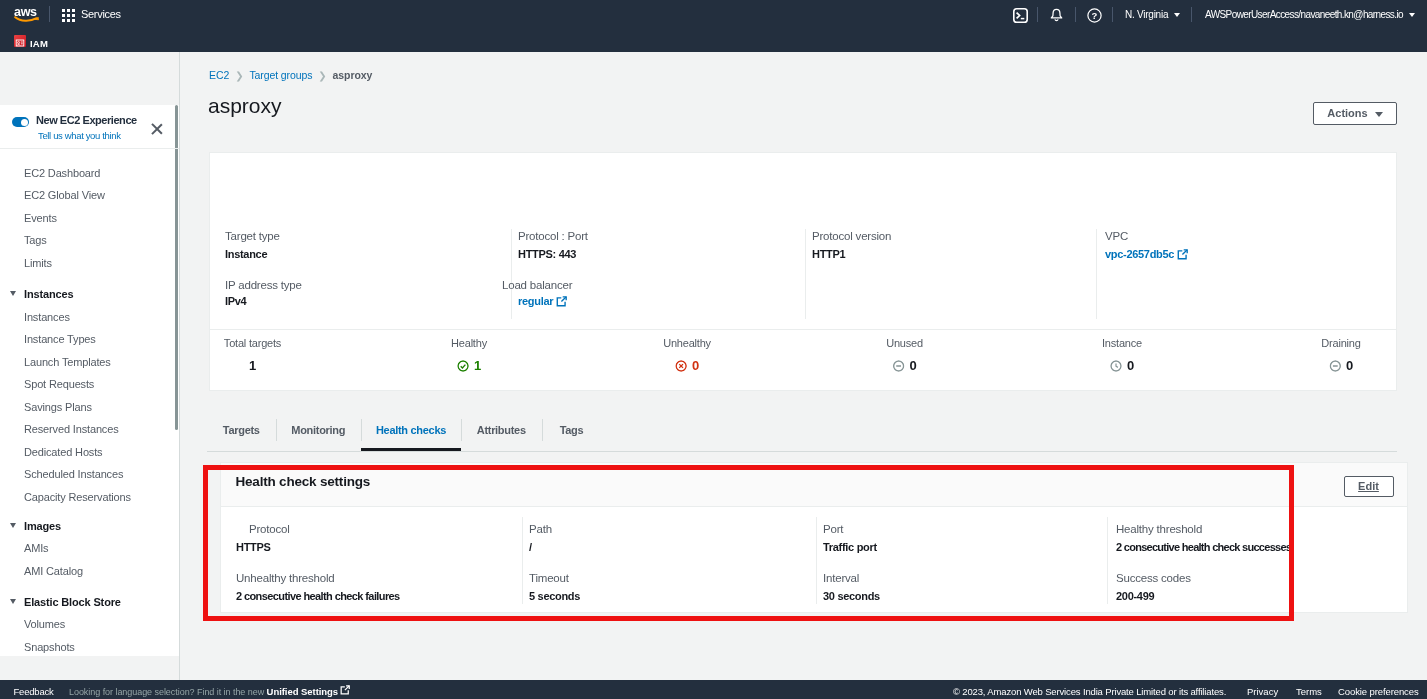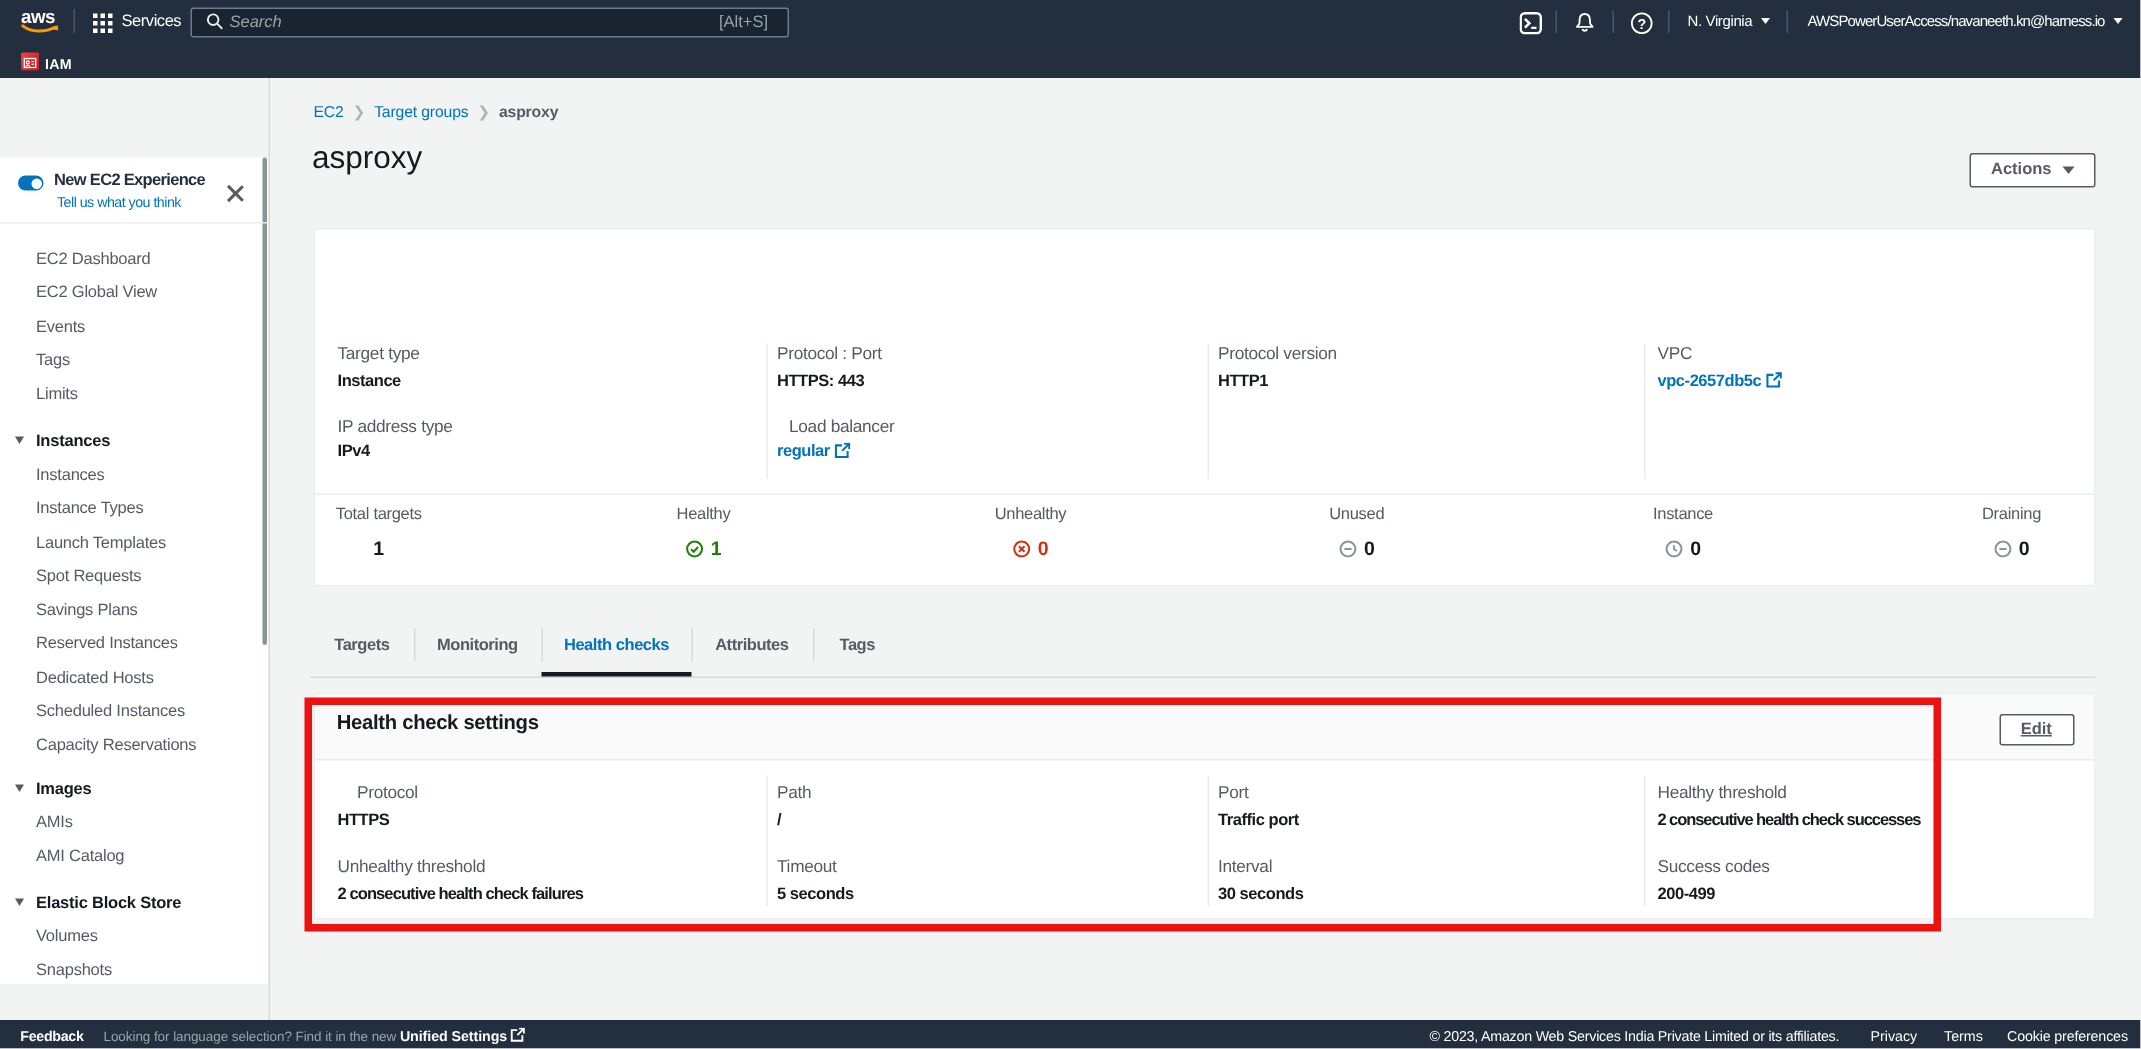--- a/index.html
+++ b/index.html
@@ -66,21 +66,21 @@
 .cicon { display:inline-block; width:12px; height:12px; border-radius:50%; vertical-align:-2px; margin-right:5px; position:relative;}
 
 
 #tabs { position:absolute; left:207px; top:419px; height:33px; }
 .tab { position:absolute; top:0; height:22px; text-align:center; font-size:11px; font-weight:bold; color:#545b64; letter-spacing:-0.3px; line-height:14px; }
 .tabsep { position:absolute; top:0px; width:1px; height:22px; background:#d5dbdb; }
 #tabline { position:absolute; left:207px; top:451px; width:1190px; height:1px; background:#d5dbdb; }
 #tabunder { position:absolute; left:361px; top:448px; width:100px; height:3px; background:#16191f; }
 
 
-#health { left:209px; top:462px; width:1188px; height:151px; }
+#health { left:220px; top:462px; width:1188px; height:151px; }
 #health .hdr { position:absolute; left:0; top:0; width:100%; height:44px; background:#fafafa; border-bottom:1px solid #eaeded; }
 #health .hdr h2 { position:absolute; left:14.5px; top:11px; font-size:13.5px; color:#16191f; letter-spacing:-0.2px;}
 #editbtn { position:absolute; left:1122.5px; top:13px; width:50px; height:21px; background:#fff; border:1px solid #545b64; border-radius:2px; text-align:center; font-size:11px; font-weight:bold; color:#545b64; line-height:19px;text-decoration:underline; }
 #redbox { position:absolute; left:203px; top:465px; width:1091px; height:156px; border:5px solid #ee1111; }
 
 
 #footer { position:absolute; left:0; top:680px; width:1427px; height:19px; background:#232f3e; font-size:9.5px; color:#d5dbdb; white-space:nowrap; }
 #footer .w { color:#fff; }
 #footer .g { color:#95a5a6; }
 </style>
@@ -101,28 +101,20 @@
       <div class="gi" style="left: 5px; top: 0px;"></div>
       <div class="gi" style="left: 10px; top: 0px;"></div>
       <div class="gi" style="left: 0px; top: 5px;"></div>
       <div class="gi" style="left: 5px; top: 5px;"></div>
       <div class="gi" style="left: 10px; top: 5px;"></div>
       <div class="gi" style="left: 0px; top: 10px;"></div>
       <div class="gi" style="left: 5px; top: 10px;"></div>
       <div class="gi" style="left: 10px; top: 10px;"></div>
     </div>
   <div id="svc">Services</div>
-  <div id="searchbox">
-    <svg class="mag" viewBox="0 0 14 14">
-        <circle cx="5.5" cy="5.5" r="3.8" stroke="#eaeded" stroke-width="1.4" fill="none"></circle>
-        <line x1="8.5" y1="8.5" x2="12" y2="12" stroke="#eaeded" stroke-width="1.4"></line>
-      </svg>
-    <span class="ph">Search</span>
-    <span class="alt">[Alt+S]</span>
-  </div>
   <div class="navicon" style="left:1013px; top:8px;">
     <svg width="15" height="15" viewBox="0 0 15 15">
         <rect x="0.8" y="0.8" width="13.4" height="13.4" rx="2.8" stroke="#fff" stroke-width="1.6" fill="none"></rect>
         <path d="M3.6 4.6 l3 2.9 l-3 2.9" stroke="#fff" stroke-width="1.7" fill="none"></path>
         <line x1="7.8" y1="10.6" x2="11.3" y2="10.6" stroke="#fff" stroke-width="1.5"></line>
       </svg>
   </div>
   <div class="navsep" style="left:1037px;"></div>
   <div class="navicon" style="left:1049px; top:8px;">
     <svg width="15" height="15" viewBox="0 0 15 15">
@@ -197,21 +189,21 @@
 <div class="card" id="details">
   <div class="vdiv" style="left:301px; top:76px; height:90px;"></div>
   <div class="vdiv" style="left:594.5px; top:76px; height:90px;"></div>
   <div class="vdiv" style="left:885.5px; top:76px; height:90px;"></div>
   <div class="lbl" style="left:15px; top:77px;">Target type</div>
   <div class="val" style="left:15px; top:94.5px;">Instance</div>
   <div class="lbl" style="left:15px; top:125.5px;">IP address type</div>
   <div class="val" style="left:15px; top:142px;">IPv4</div>
   <div class="lbl" style="left:308px; top:77px;">Protocol : Port</div>
   <div class="val" style="left:308px; top:94.5px;">HTTPS: 443</div>
-  <div class="lbl" style="left:316px; top:125.5px;">Load balancer</div>
+  <div class="lbl" style="left:292px; top:125.5px;">Load balancer</div>
   <div class="val" style="left:308px; top:142px; color:#0073bb;">regular <svg width="11" height="11" viewBox="0 0 12 12" style="vertical-align:-2px;">
         <path d="M9.9 6.2 V10.6 H1.4 V2.1 H5.8" stroke="#0073bb" stroke-width="1.5" fill="none"></path>
         <path d="M7.3 0.9 H11.1 V4.7" stroke="#0073bb" stroke-width="1.5" fill="none"></path>
         <line x1="10.9" y1="1.1" x2="5.9" y2="6.1" stroke="#0073bb" stroke-width="1.5"></line>
       </svg></div>
   <div class="lbl" style="left:602px; top:77px;text-align:right;">Protocol version</div>
   <div class="val" style="left:602px; top:94.5px;">HTTP1</div>
   <div class="lbl" style="left:895px; top:77px;">VPC</div>
   <div class="val" style="left:895px; top:94.5px; color:#0073bb;">vpc-2657db5c <svg width="11" height="11" viewBox="0 0 12 12" style="vertical-align:-2px;">
         <path d="M9.9 6.2 V10.6 H1.4 V2.1 H5.8" stroke="#0073bb" stroke-width="1.5" fill="none"></path>
@@ -295,21 +287,21 @@
   <div class="lbl" style="left:602px; top:108.5px;">Interval</div>
   <div class="val" style="left:602px; top:126.5px;">30 seconds</div>
   <div class="lbl" style="left:895px; top:60px;">Healthy threshold</div>
   <div class="val" style="left:895px; top:77.5px; letter-spacing:-0.72px;">2 consecutive health check successes</div>
   <div class="lbl" style="left:895px; top:108.5px;">Success codes</div>
   <div class="val" style="left:895px; top:126.5px;">200-499</div>
 </div>
 <div id="redbox"></div>
 
 <div id="footer">
-  <span class="abs w" style="left:13.5px; top:5.5px; font-weight:bold; font-size:9.5px; letter-spacing:-0.2px;">Feedback</span>
+  <span class="abs w" style="left:13.5px; top:5.5px; font-weight:normal; font-size:9.5px; letter-spacing:-0.2px;">Feedback</span>
   <span class="abs g" style="left:69px; top:5.5px; font-size:9px; letter-spacing:-0.05px;">Looking for language selection? Find it in the new <span class="w" style="font-weight:bold; font-size:9.5px;">Unified Settings</span></span>
   <svg class="abs" style="left:340px; top:4.5px;" width="10" height="10" viewBox="0 0 12 12">
       <path d="M9.9 6.2 V10.6 H1.4 V2.1 H5.8" stroke="#fff" stroke-width="1.5" fill="none"></path>
       <path d="M7.3 0.9 H11.1 V4.7" stroke="#fff" stroke-width="1.5" fill="none"></path>
       <line x1="10.9" y1="1.1" x2="5.9" y2="6.1" stroke="#fff" stroke-width="1.5"></line>
     </svg>
   <span class="abs w" style="left:953px; top:5.5px; letter-spacing:-0.15px;">© 2023, Amazon Web Services India Private Limited or its affiliates.</span>
   <span class="abs w" style="left:1247px; top:5.5px;">Privacy</span>
   <span class="abs w" style="left:1296px; top:5.5px;">Terms</span>
   <span class="abs w" style="left:1338px; top:5.5px; letter-spacing:-0.1px;">Cookie preferences</span>

